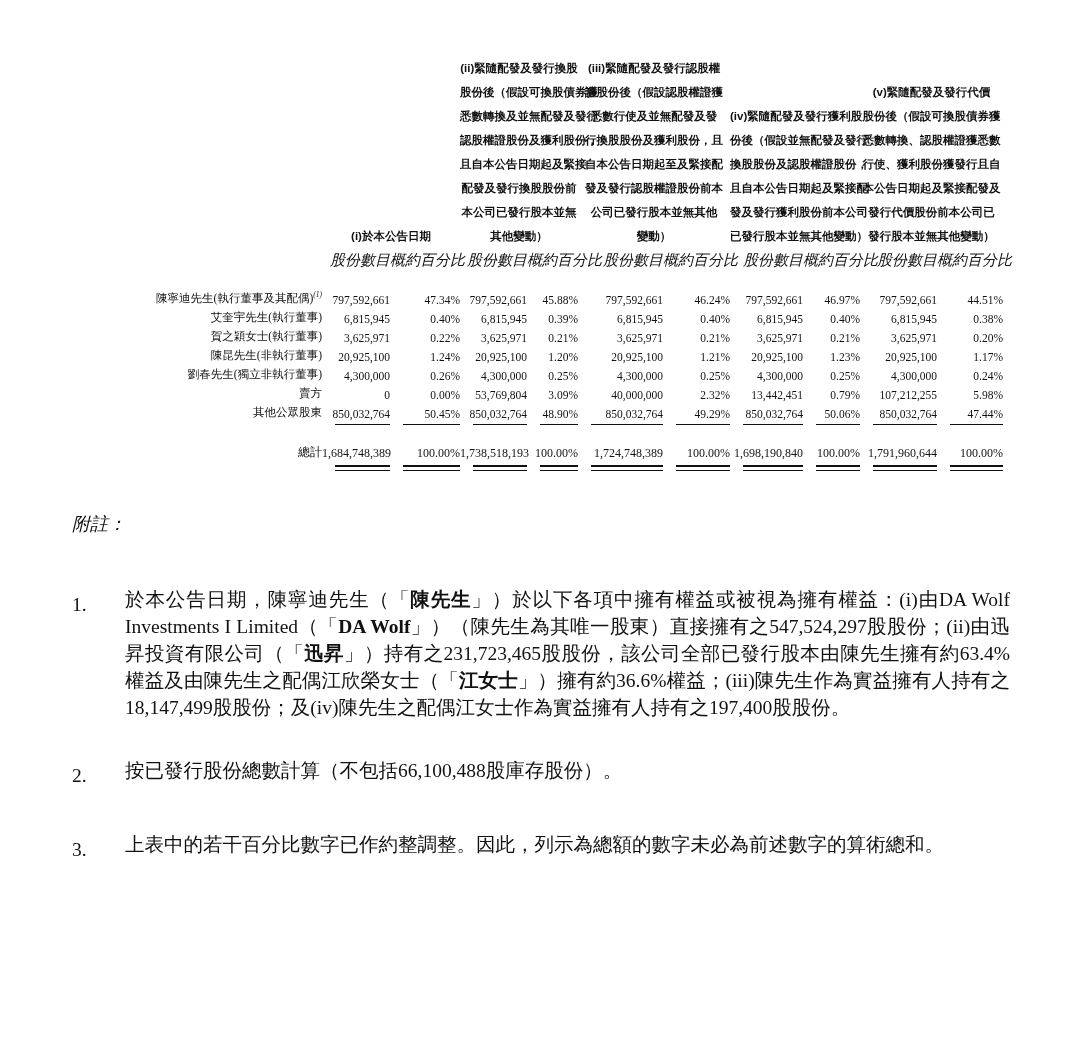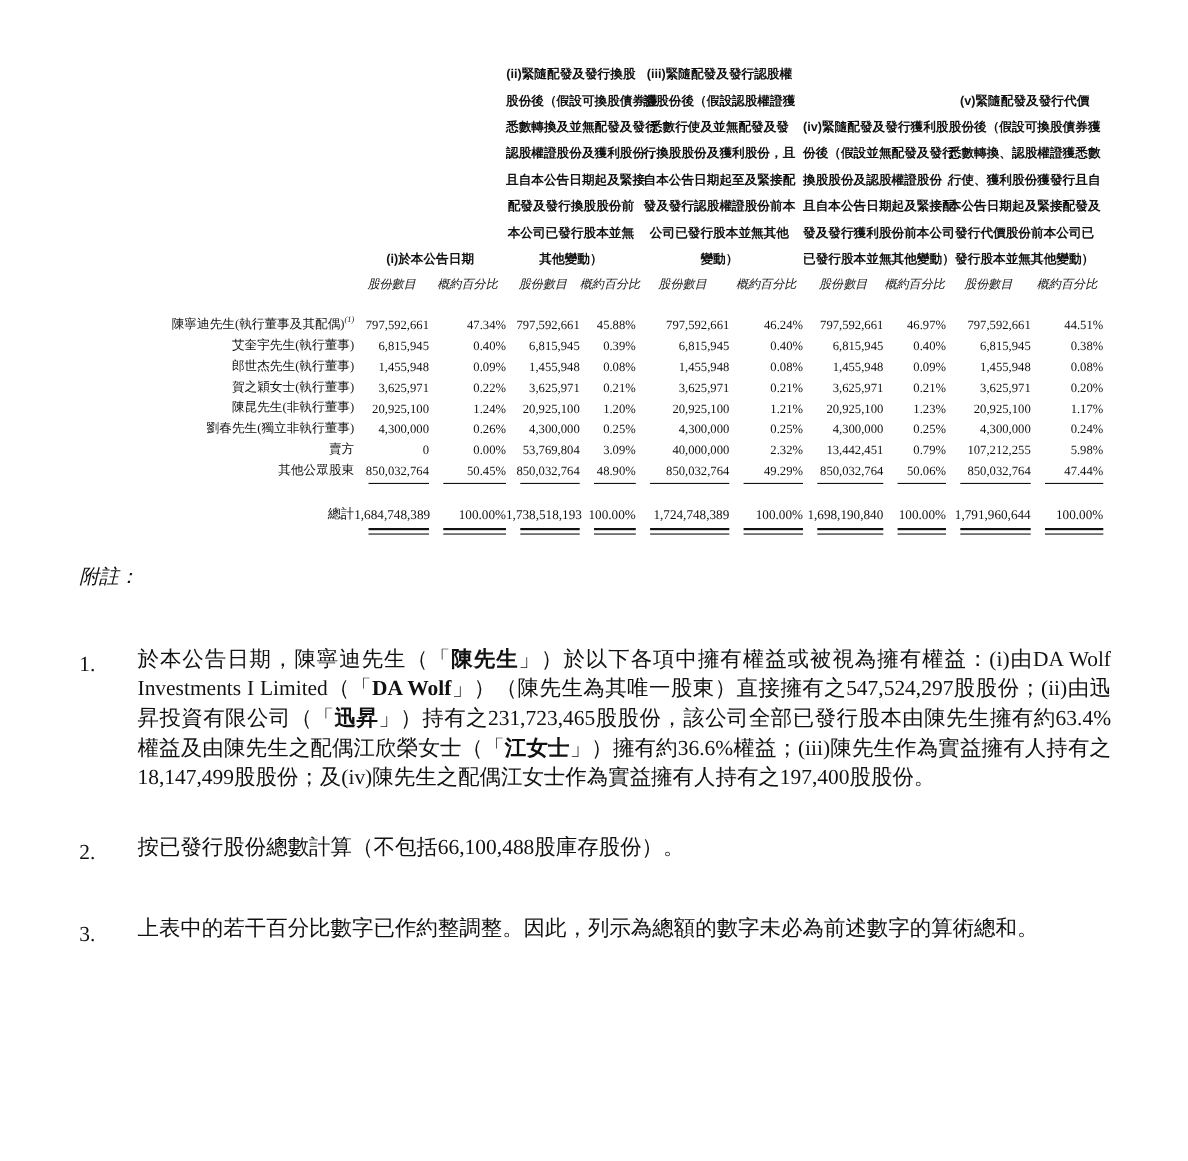--- a/index.html
+++ b/index.html
@@ -28,22 +28,22 @@
     font-family:"Liberation Sans","DejaVu Sans",sans-serif;
     font-weight:bold;
     font-size:11.5px;
     line-height:24px;
     text-align:center;
     white-space:pre;
     vertical-align:bottom;
   }
   tr.subhead td{
     font-style:italic;
-    font-size:11px;
-    text-align:center;
+    font-size:15px;
+    text-align:right;
     padding-top:3px;
     padding-bottom:2px;
     white-space:nowrap;
   }
   tbody td{
     font-size:11.5px;
     height:19px;
     white-space:nowrap;
   }
   tbody tr:first-child td{padding-top:15px;}
@@ -179,33 +179,20 @@
           <td class="num">6,815,945</td>
           <td class="num">0.39%</td>
           <td class="num">6,815,945</td>
           <td class="num">0.40%</td>
           <td class="num">6,815,945</td>
           <td class="num">0.40%</td>
           <td class="num">6,815,945</td>
           <td class="num">0.38%</td>
         </tr>
         <tr>
-          <td class="rowlabel">郎世杰先生(執行董事)</td>
-          <td class="num">1,455,948</td>
-          <td class="num">0.09%</td>
-          <td class="num">1,455,948</td>
-          <td class="num">0.08%</td>
-          <td class="num">1,455,948</td>
-          <td class="num">0.08%</td>
-          <td class="num">1,455,948</td>
-          <td class="num">0.09%</td>
-          <td class="num">1,455,948</td>
-          <td class="num">0.08%</td>
-        </tr>
-        <tr>
           <td class="rowlabel">賀之穎女士(執行董事)</td>
           <td class="num">3,625,971</td>
           <td class="num">0.22%</td>
           <td class="num">3,625,971</td>
           <td class="num">0.21%</td>
           <td class="num">3,625,971</td>
           <td class="num">0.21%</td>
           <td class="num">3,625,971</td>
           <td class="num">0.21%</td>
           <td class="num">3,625,971</td>

